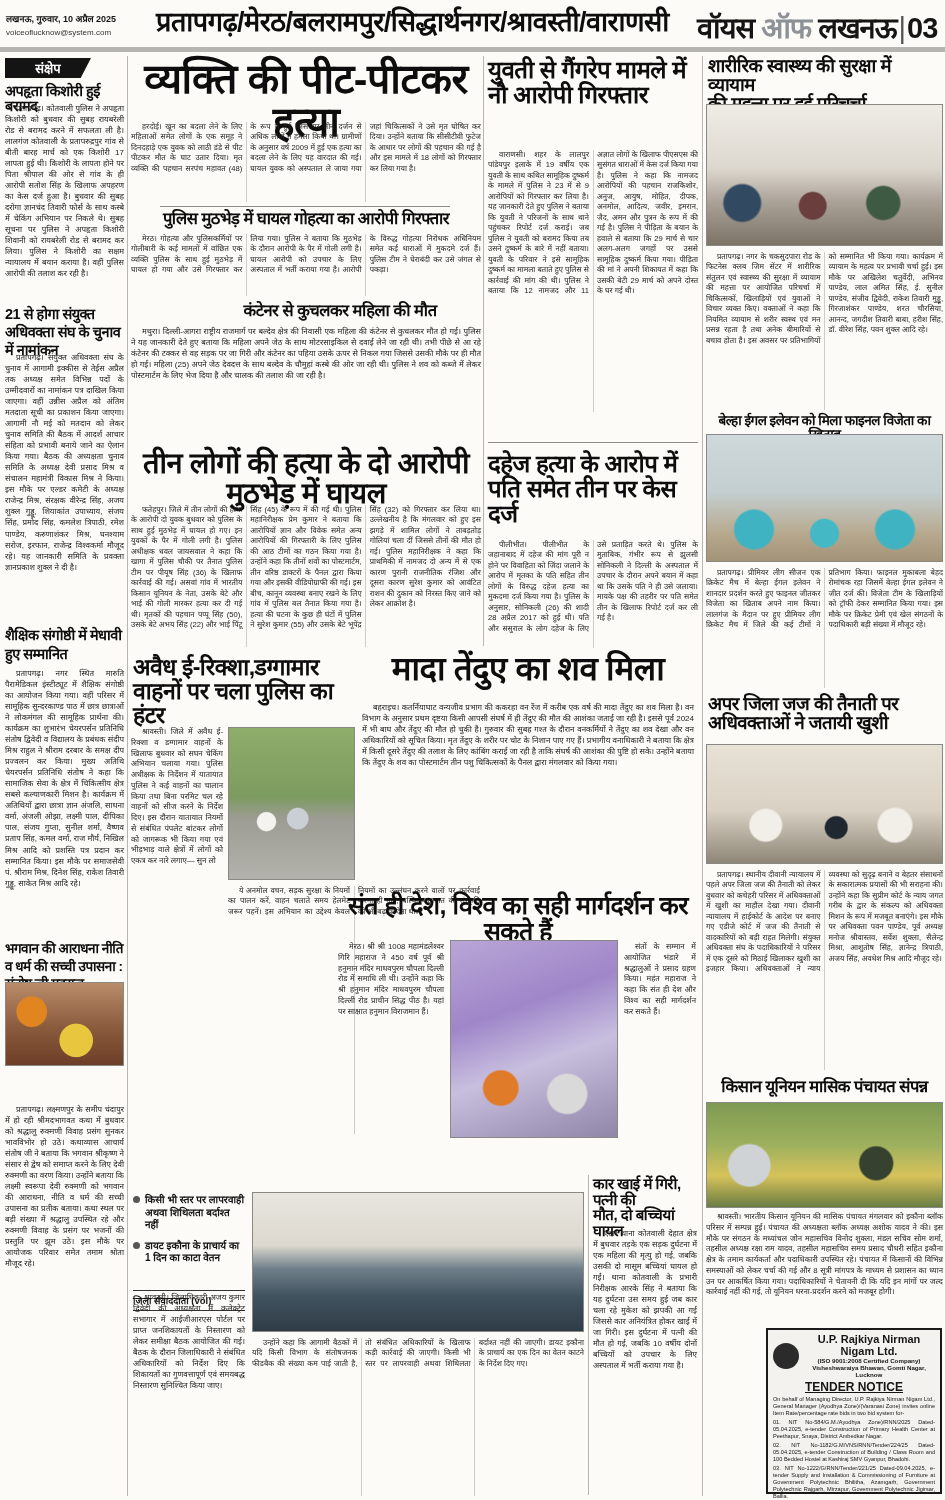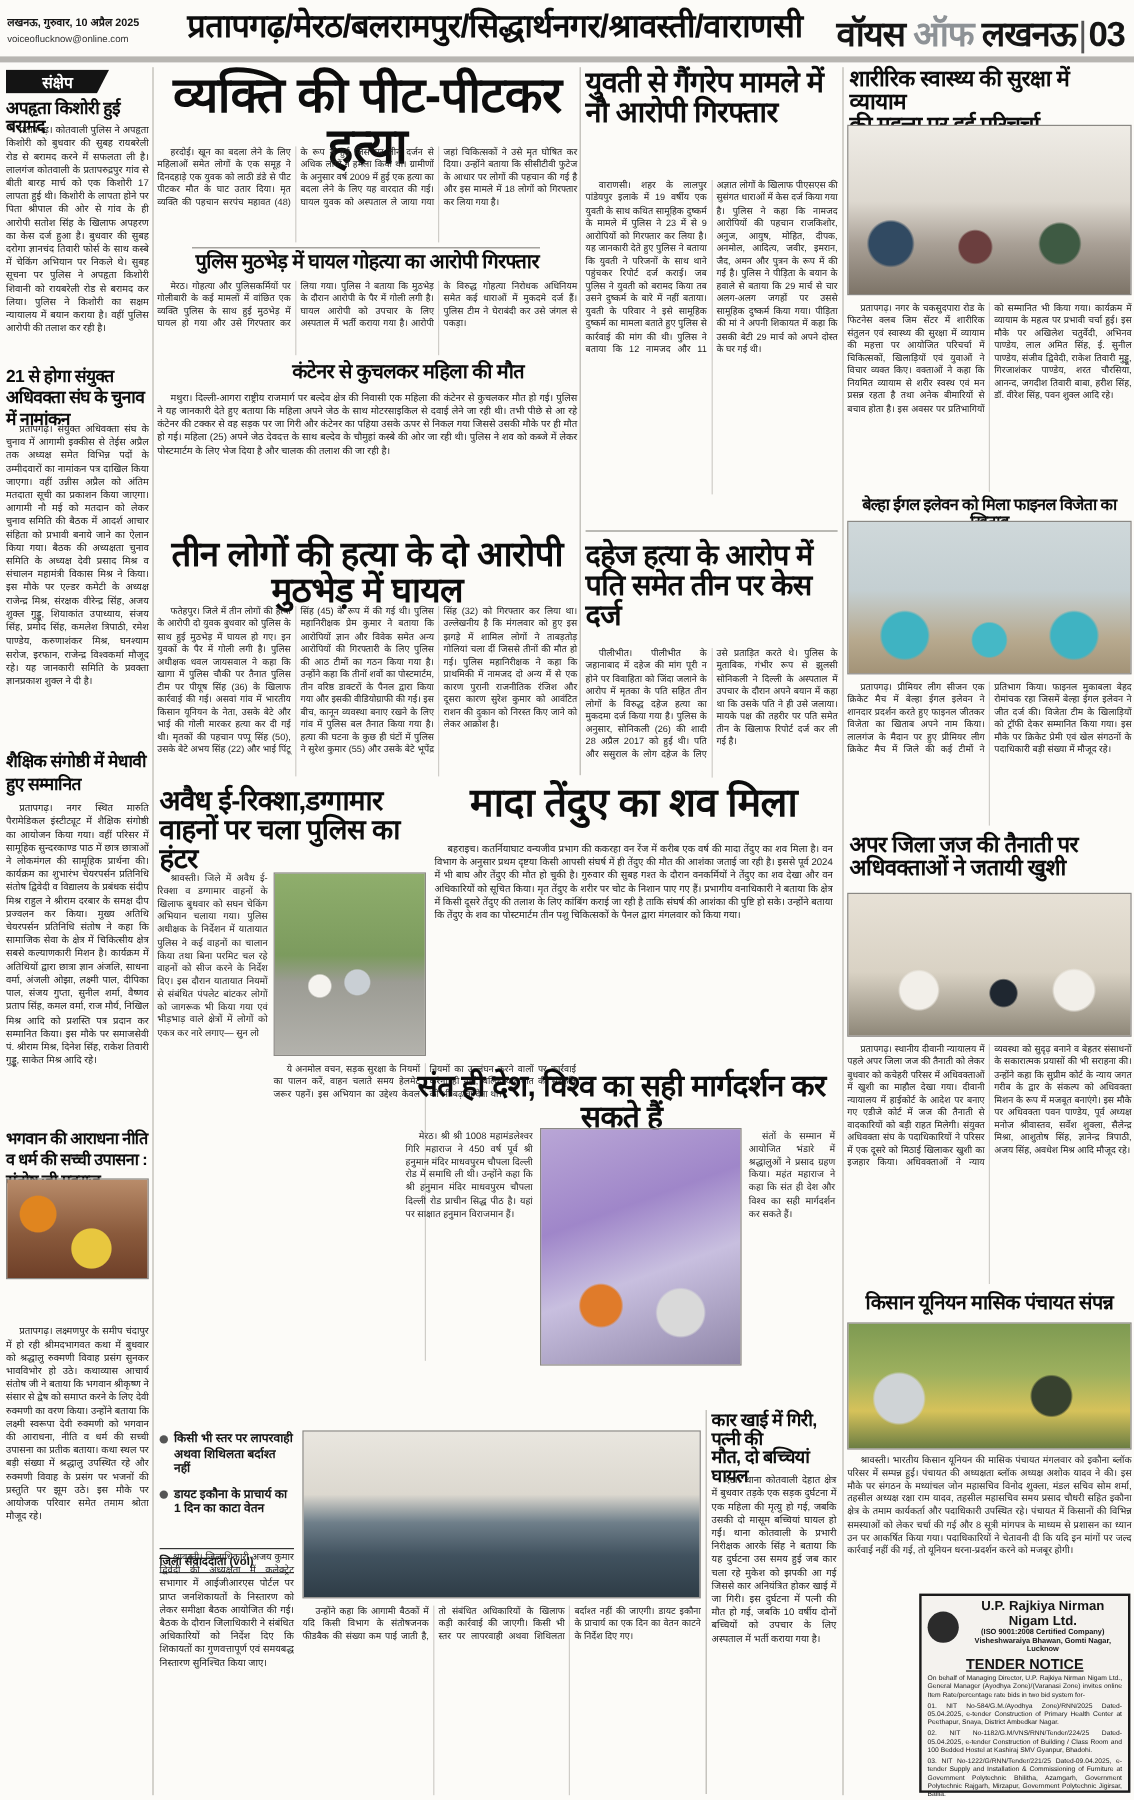--- a/index.html
+++ b/index.html
@@ -33,21 +33,21 @@
   .masthead .bar{font-weight:normal;color:#555;padding:0 2px;}
   .seal{width:26px;height:26px;border-radius:50%;background:#2b2b2b;display:inline-block;flex:0 0 auto;}
 </style>
 </head>
 <body>
 
 <div class="paper">
 
   <div class="abs" style="left:6px;top:12px;width:118px;">
     <div class="b" style="font-size:9px;">लखनऊ, गुरुवार, 10 अप्रैल 2025</div>
-    <div style="font-size:8px;color:#333;margin-top:3px;">voiceoflucknow@online.com</div>
+    <div style="font-size:8px;color:#333;margin-top:3px;">voiceoflucknow@system.com</div>
   </div>
   <div class="abs hl ctr" style="left:130px;top:8px;width:565px;font-size:27px;">प्रतापगढ़/मेरठ/बलरामपुर/सिद्धार्थनगर/श्रावस्ती/वाराणसी</div>
   <div class="abs masthead" style="left:697px;top:7px;width:246px;">
     <span>वॉयस</span>
     <span class="ash">ऑफ</span>
     <span>लखनऊ</span><span class="bar">|</span><span>03</span>
   </div>
   <div class="grayband"></div>
 
   <div class="vrule" style="left:127px;top:56px;height:1440px;"></div>

